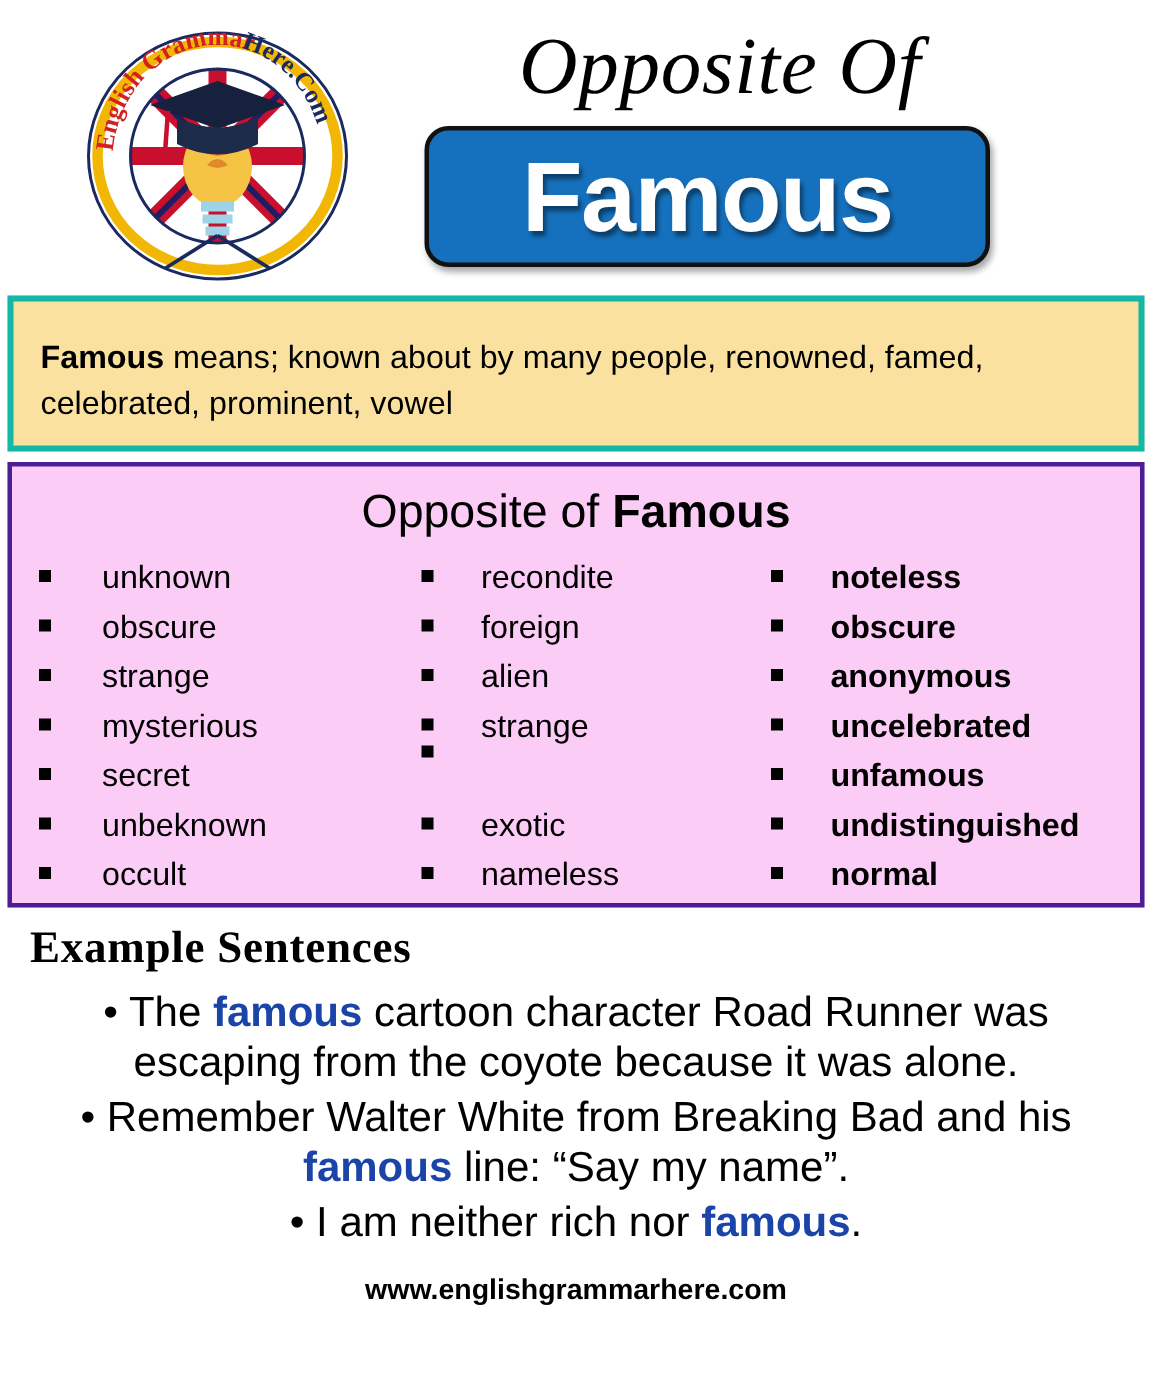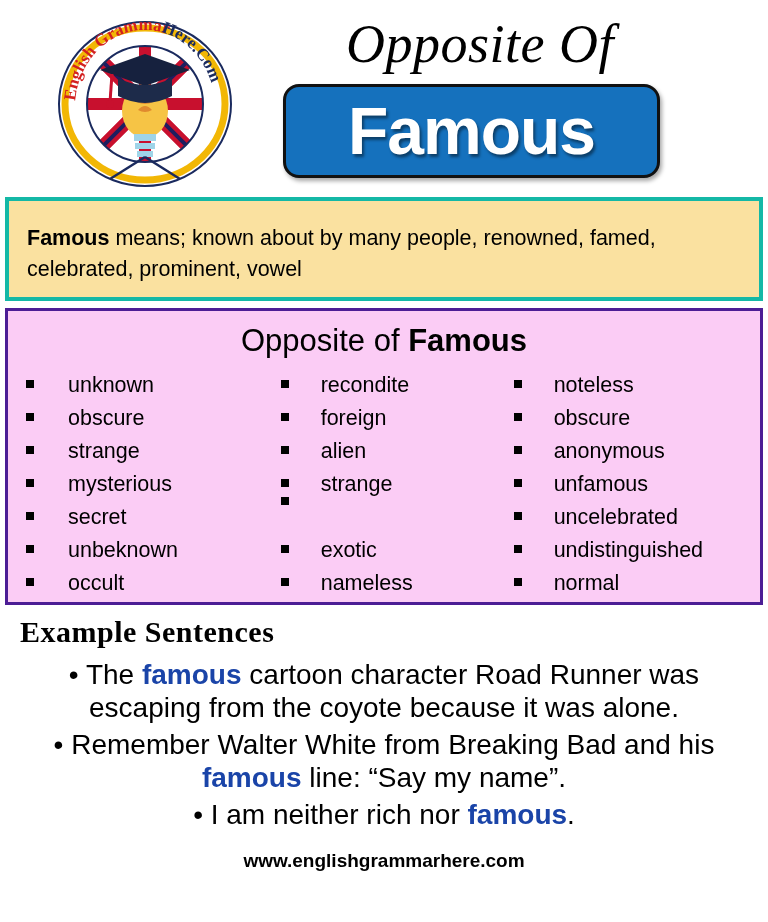--- a/index.html
+++ b/index.html
@@ -107,21 +107,21 @@
 
   .columns {
     position: absolute;
     left: 0; top: 58px;
     width: 758px;
     display: flex;
   }
   .col { position: relative; }
   .col-1 { width: 250px; padding-left: 18px; }
   .col-2 { width: 240px; padding-left: 12px; }
-  .col-3 { width: 260px; padding-left: 0px; }
+  .col-3 { width: 260px; padding-left: 0px; font-weight: bold; }
 
   .word-row {
     display: flex;
     align-items: baseline;
     height: 33px;
   }
   .bullet {
     width: 8px; height: 8px;
     background: #000000;
     display: inline-block;
@@ -304,25 +304,25 @@
         <div class="word-row">
           <span class="bullet"></span>
           <span class="word-label">obscure</span>
         </div>
         <div class="word-row">
           <span class="bullet"></span>
           <span class="word-label">anonymous</span>
         </div>
         <div class="word-row">
           <span class="bullet"></span>
+          <span class="word-label">uncelebrated</span>
+        </div>
+        <div class="word-row">
+          <span class="bullet"></span>
           <span class="word-label">unfamous</span>
-        </div>
-        <div class="word-row">
-          <span class="bullet"></span>
-          <span class="word-label">uncelebrated</span>
         </div>
         <div class="word-row">
           <span class="bullet"></span>
           <span class="word-label">undistinguished</span>
         </div>
         <div class="word-row">
           <span class="bullet"></span>
           <span class="word-label">normal</span>
         </div>
       </div>

